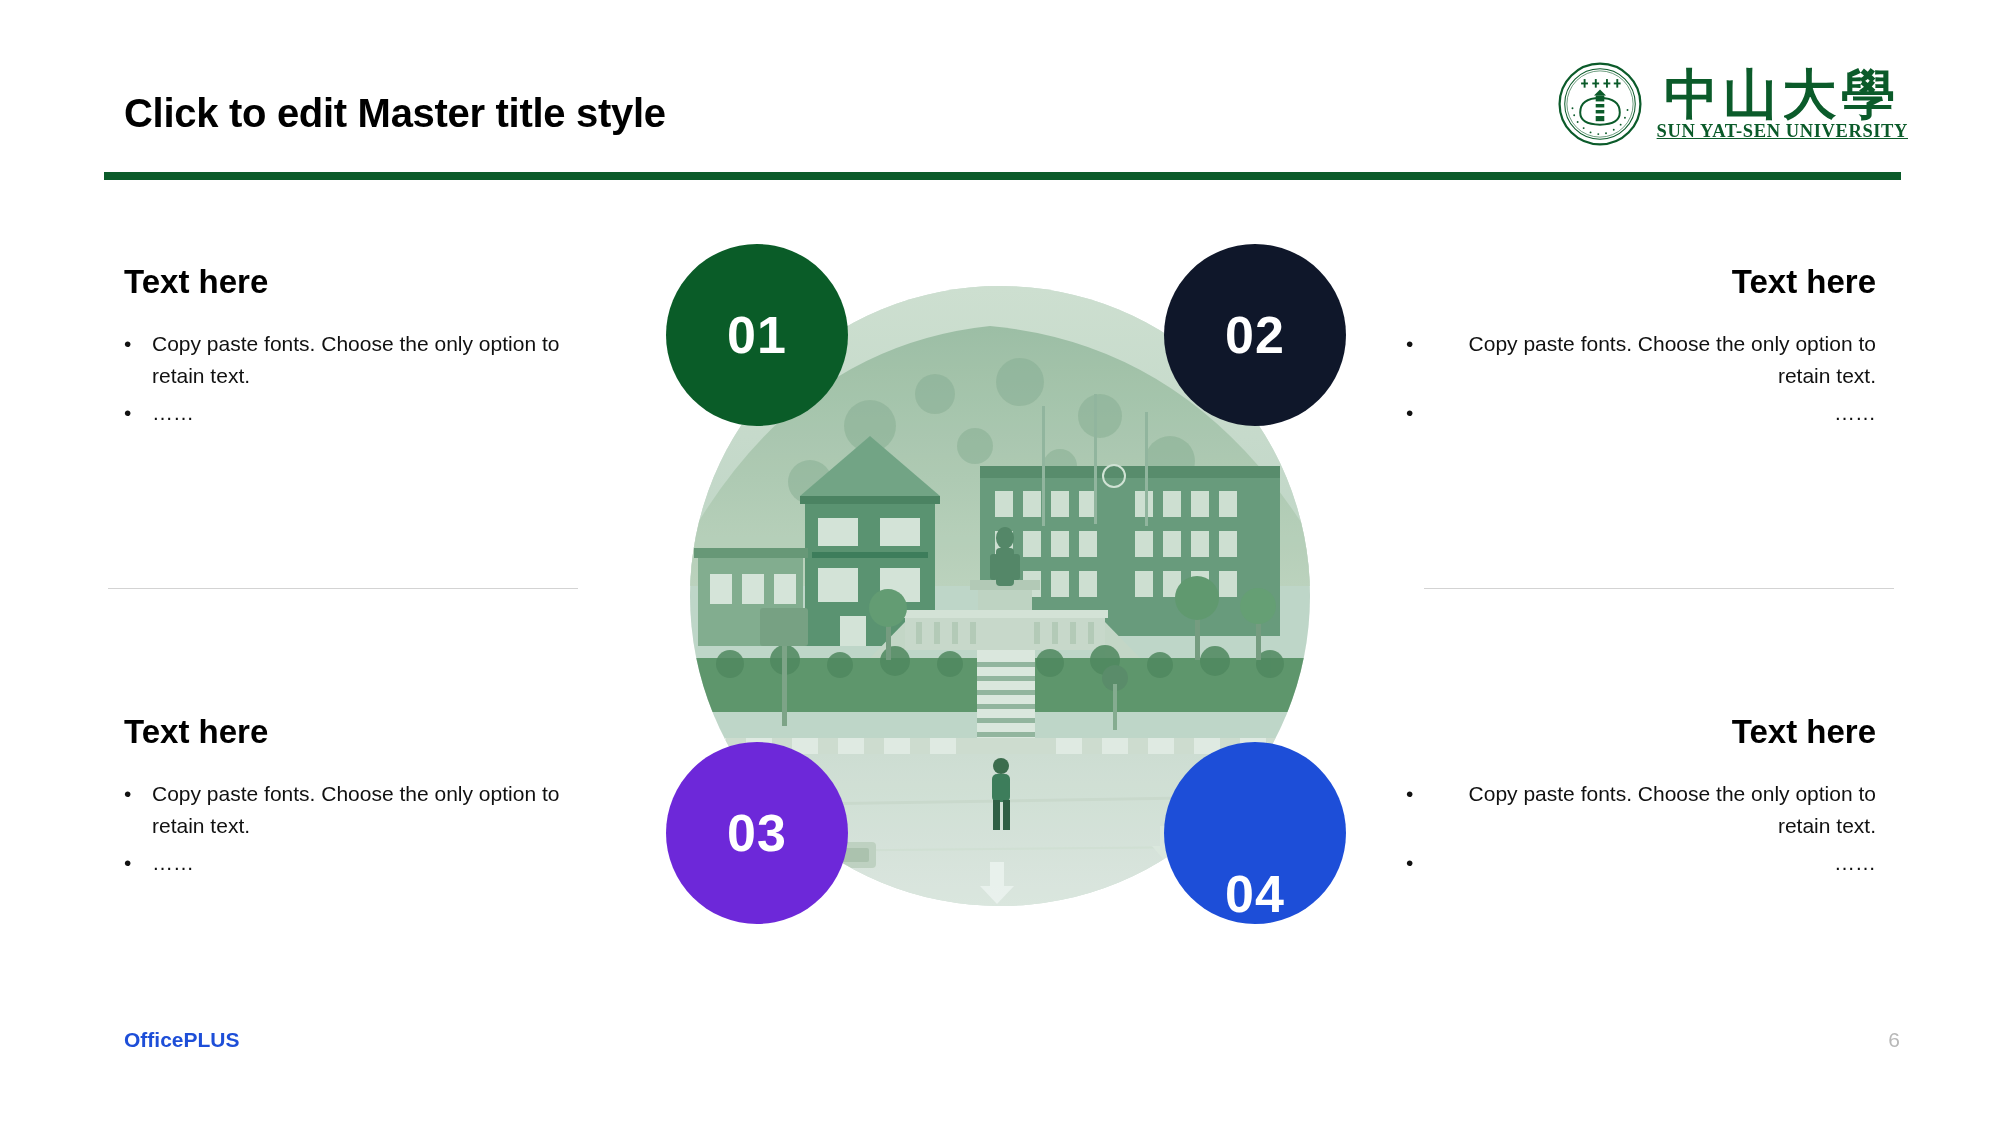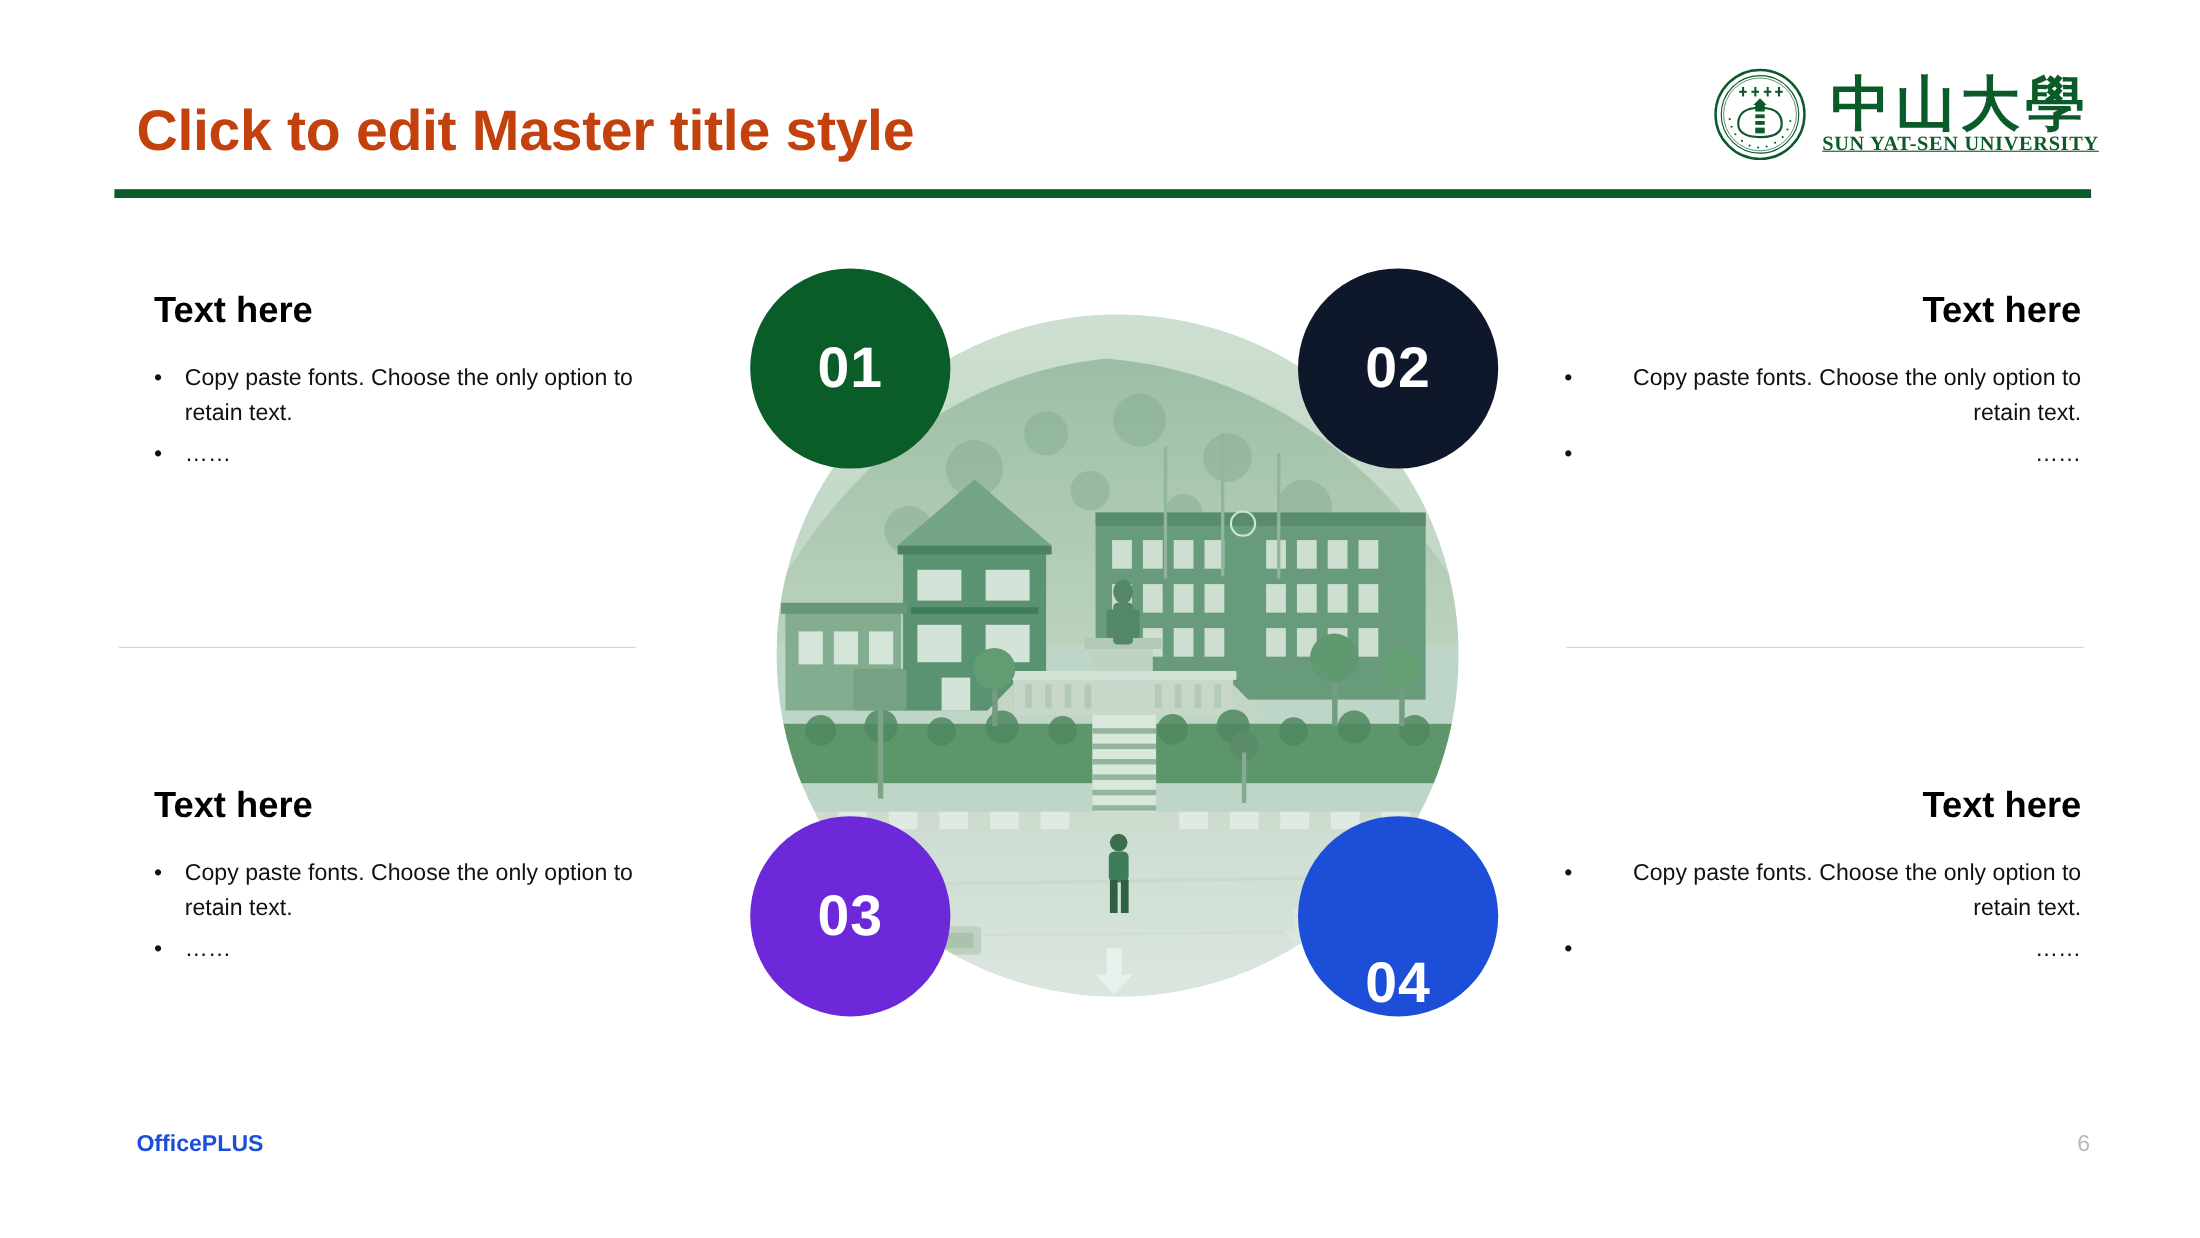--- a/index.html
+++ b/index.html
@@ -20,25 +20,25 @@
   #slide-header {
     position: absolute;
     left: 0; top: 0;
     width: 2000px;
     height: 186px;
   }
   #page-title {
     position: absolute;
     left: 124px;
     top: 92px;
-    font-size: 52px;
+    font-size: 40px;
     font-weight: bold;
     letter-spacing: -0.3px;
     line-height: 1.05;
-    color: #c2410c;
+    color: #000000;
     white-space: nowrap;
   }
   #title-rule {
     position: absolute;
     left: 104px;
     top: 172px;
     width: 1797px;
     height: 8px;
     background: #0b5b2a;
   }
@@ -81,21 +81,20 @@
     letter-spacing: 0.6px;
     line-height: 1;
     white-space: nowrap;
     text-decoration: underline;
   }
 
   
   .text-block {
     position: absolute;
     width: 470px;
-    margin-left: 16px;
   }
   .tb-left  { left: 124px; }
   .tb-right { left: 1406px; text-align: right; }
 
   .tb-top    { top: 262px; }
   .tb-bottom { top: 712px; }
 
   .block-heading {
     font-size: 33px;
     font-weight: bold;
@@ -143,21 +142,21 @@
     position: absolute;
     height: 1px;
     background: #d3d3d3;
   }
   #divider-left  { left: 108px;  top: 588px; width: 470px; }
   #divider-right { left: 1424px; top: 588px; width: 470px; }
 
   
   #center-artwork {
     position: absolute;
-    left: 706px;
+    left: 690px;
     top: 286px;
     width: 620px;
     height: 620px;
   }
   #campus-photo {
     position: absolute;
     left: 0; top: 0;
     width: 620px;
     height: 620px;
     border-radius: 50%;

